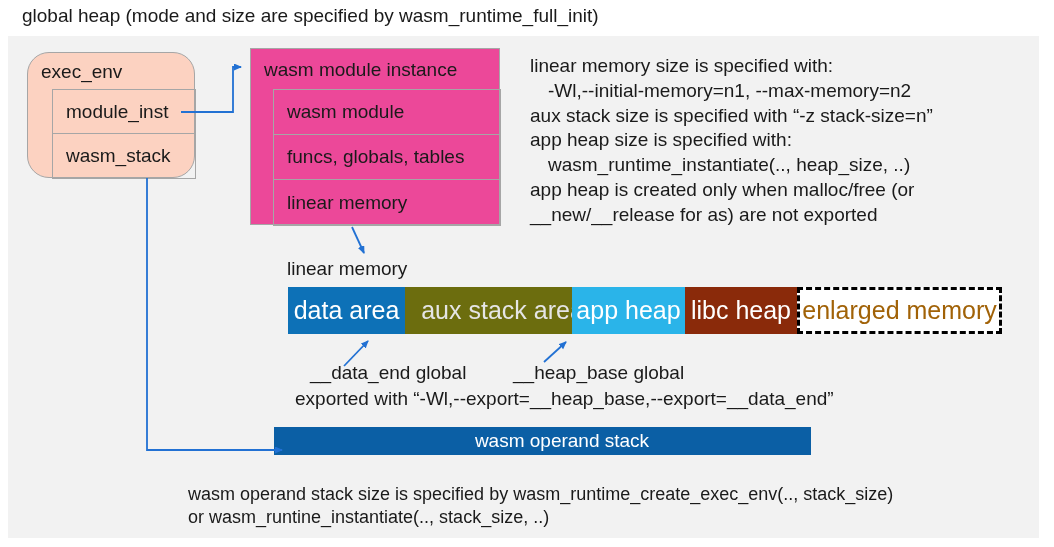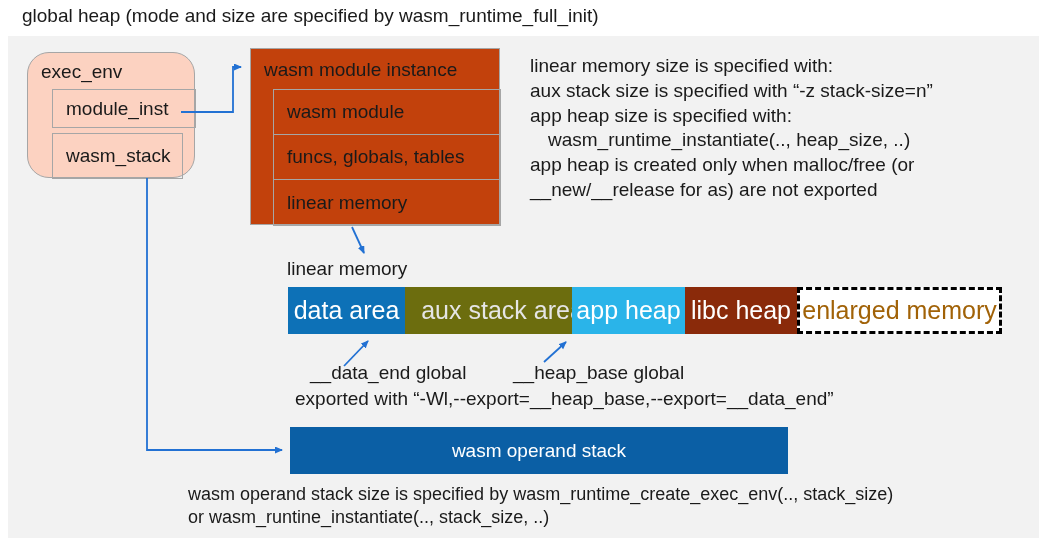--- a/index.html
+++ b/index.html
@@ -11,22 +11,22 @@
   .stage{position:absolute;left:0;top:0;width:1054px;height:547px;}
   .title{position:absolute;left:22px;top:5px;font-size:19px;white-space:nowrap;}
   .panel{position:absolute;left:8px;top:36px;width:1031px;height:502px;}
 
   .struct{position:absolute;border:1px solid #a6a6a6;box-sizing:border-box;font-size:19px;}
   .struct-title{position:absolute;left:0;top:0;right:0;display:flex;align-items:center;padding-left:13px;box-sizing:border-box;}
   .field{position:absolute;border:1px solid #a6a6a6;box-sizing:border-box;display:flex;align-items:center;padding-left:13px;}
 
   .exec-env{left:27px;top:52px;width:168px;height:126px;border-radius:22px;}
   .exec-env .struct-title{height:37px;}
-  .exec-env .f0{left:24px;top:36px;width:144px;height:39px;}
-  .exec-env .f1{left:24px;top:80px;width:131px;height:46px;}
+  .exec-env .f0{left:24px;top:36px;width:144px;height:45px;}
+  .exec-env .f1{left:24px;top:80px;width:144px;height:46px;}
 
   .mod-inst{left:250px;top:48px;width:250px;height:177px;}
   .mod-inst .struct-title{height:41px;}
   .mod-inst .f0{left:22px;top:40px;width:228px;height:46px;}
   .mod-inst .f1{left:22px;top:85px;width:228px;height:46px;}
   .mod-inst .f2{left:22px;top:130px;width:228px;height:47px;}
 
   .notes-right{position:absolute;left:530px;top:54px;width:500px;font-size:19px;line-height:24.8px;}
   .notes-right .indent{padding-left:18px;}
 
@@ -38,22 +38,22 @@
   .seg.s1{width:167px;}
   .seg.s2{width:113px;}
   .seg.s3{width:112px;}
   .seg.s4{width:205px;border:3px dashed #000;background:#fff;}
 
   .annot{position:absolute;font-size:19px;white-space:nowrap;}
   .data-end-label{left:310px;top:362px;}
   .heap-base-label{left:513px;top:362px;}
   .export-note{left:295px;top:388px;}
 
-  .opstack{position:absolute;left:290px;top:427px;width:498px;height:47px;
-    display:flex;align-items:center;justify-content:center;color:#fff;font-size:19px;}
+  .opstack{position:absolute;left:274px;top:427px;width:498px;height:28px;
+    display:flex;align-items:center;justify-content:center;color:#fff;font-size:19px;padding-left:39px;}
 
   .bottom-notes{position:absolute;left:188px;top:483px;width:850px;font-size:18px;line-height:23px;}
 
   .connectors{position:absolute;left:0;top:0;width:1054px;height:547px;pointer-events:none;z-index:5;}
   .arrow{stroke:#2271d3;fill:none;stroke-width:1.8px;}
 </style>
 </head>
 <body>
 
 <div class="stage">
@@ -61,29 +61,30 @@
   <div class="title">global heap (mode and size are specified by wasm_runtime_full_init)</div>
 
   <div class="panel" style="background: rgb(242, 242, 242);"></div>
 
   <div class="struct exec-env" style="background: rgb(252, 210, 193);">
     <div class="struct-title">exec_env</div>
     <div class="field f0">module_inst</div>
     <div class="field f1">wasm_stack</div>
   </div>
 
-  <div class="struct mod-inst" style="background: #c2410c;">
+  <div class="struct mod-inst" style="background: #ec4899;">
     <div class="struct-title">wasm module instance</div>
     <div class="field f1">funcs, globals, tables</div>
     <div class="field f0">wasm module</div>
     <div class="field f2">linear memory</div>
   </div>
 
   <div class="notes-right">
     <div>linear memory size is specified with:</div>
+    <div class="indent">-Wl,--initial-memory=n1, --max-memory=n2</div>
     <div>aux stack size is specified with “-z stack-size=n”</div>
     <div>app heap size is specified with:</div>
     <div class="indent">wasm_runtime_instantiate(.., heap_size, ..)</div>
     <div>app heap is created only when malloc/free (or</div>
     <div>__new/__release for as) are not exported</div>
   </div>
 
   <div class="lm-label">linear memory</div>
 
   <div class="membar">

